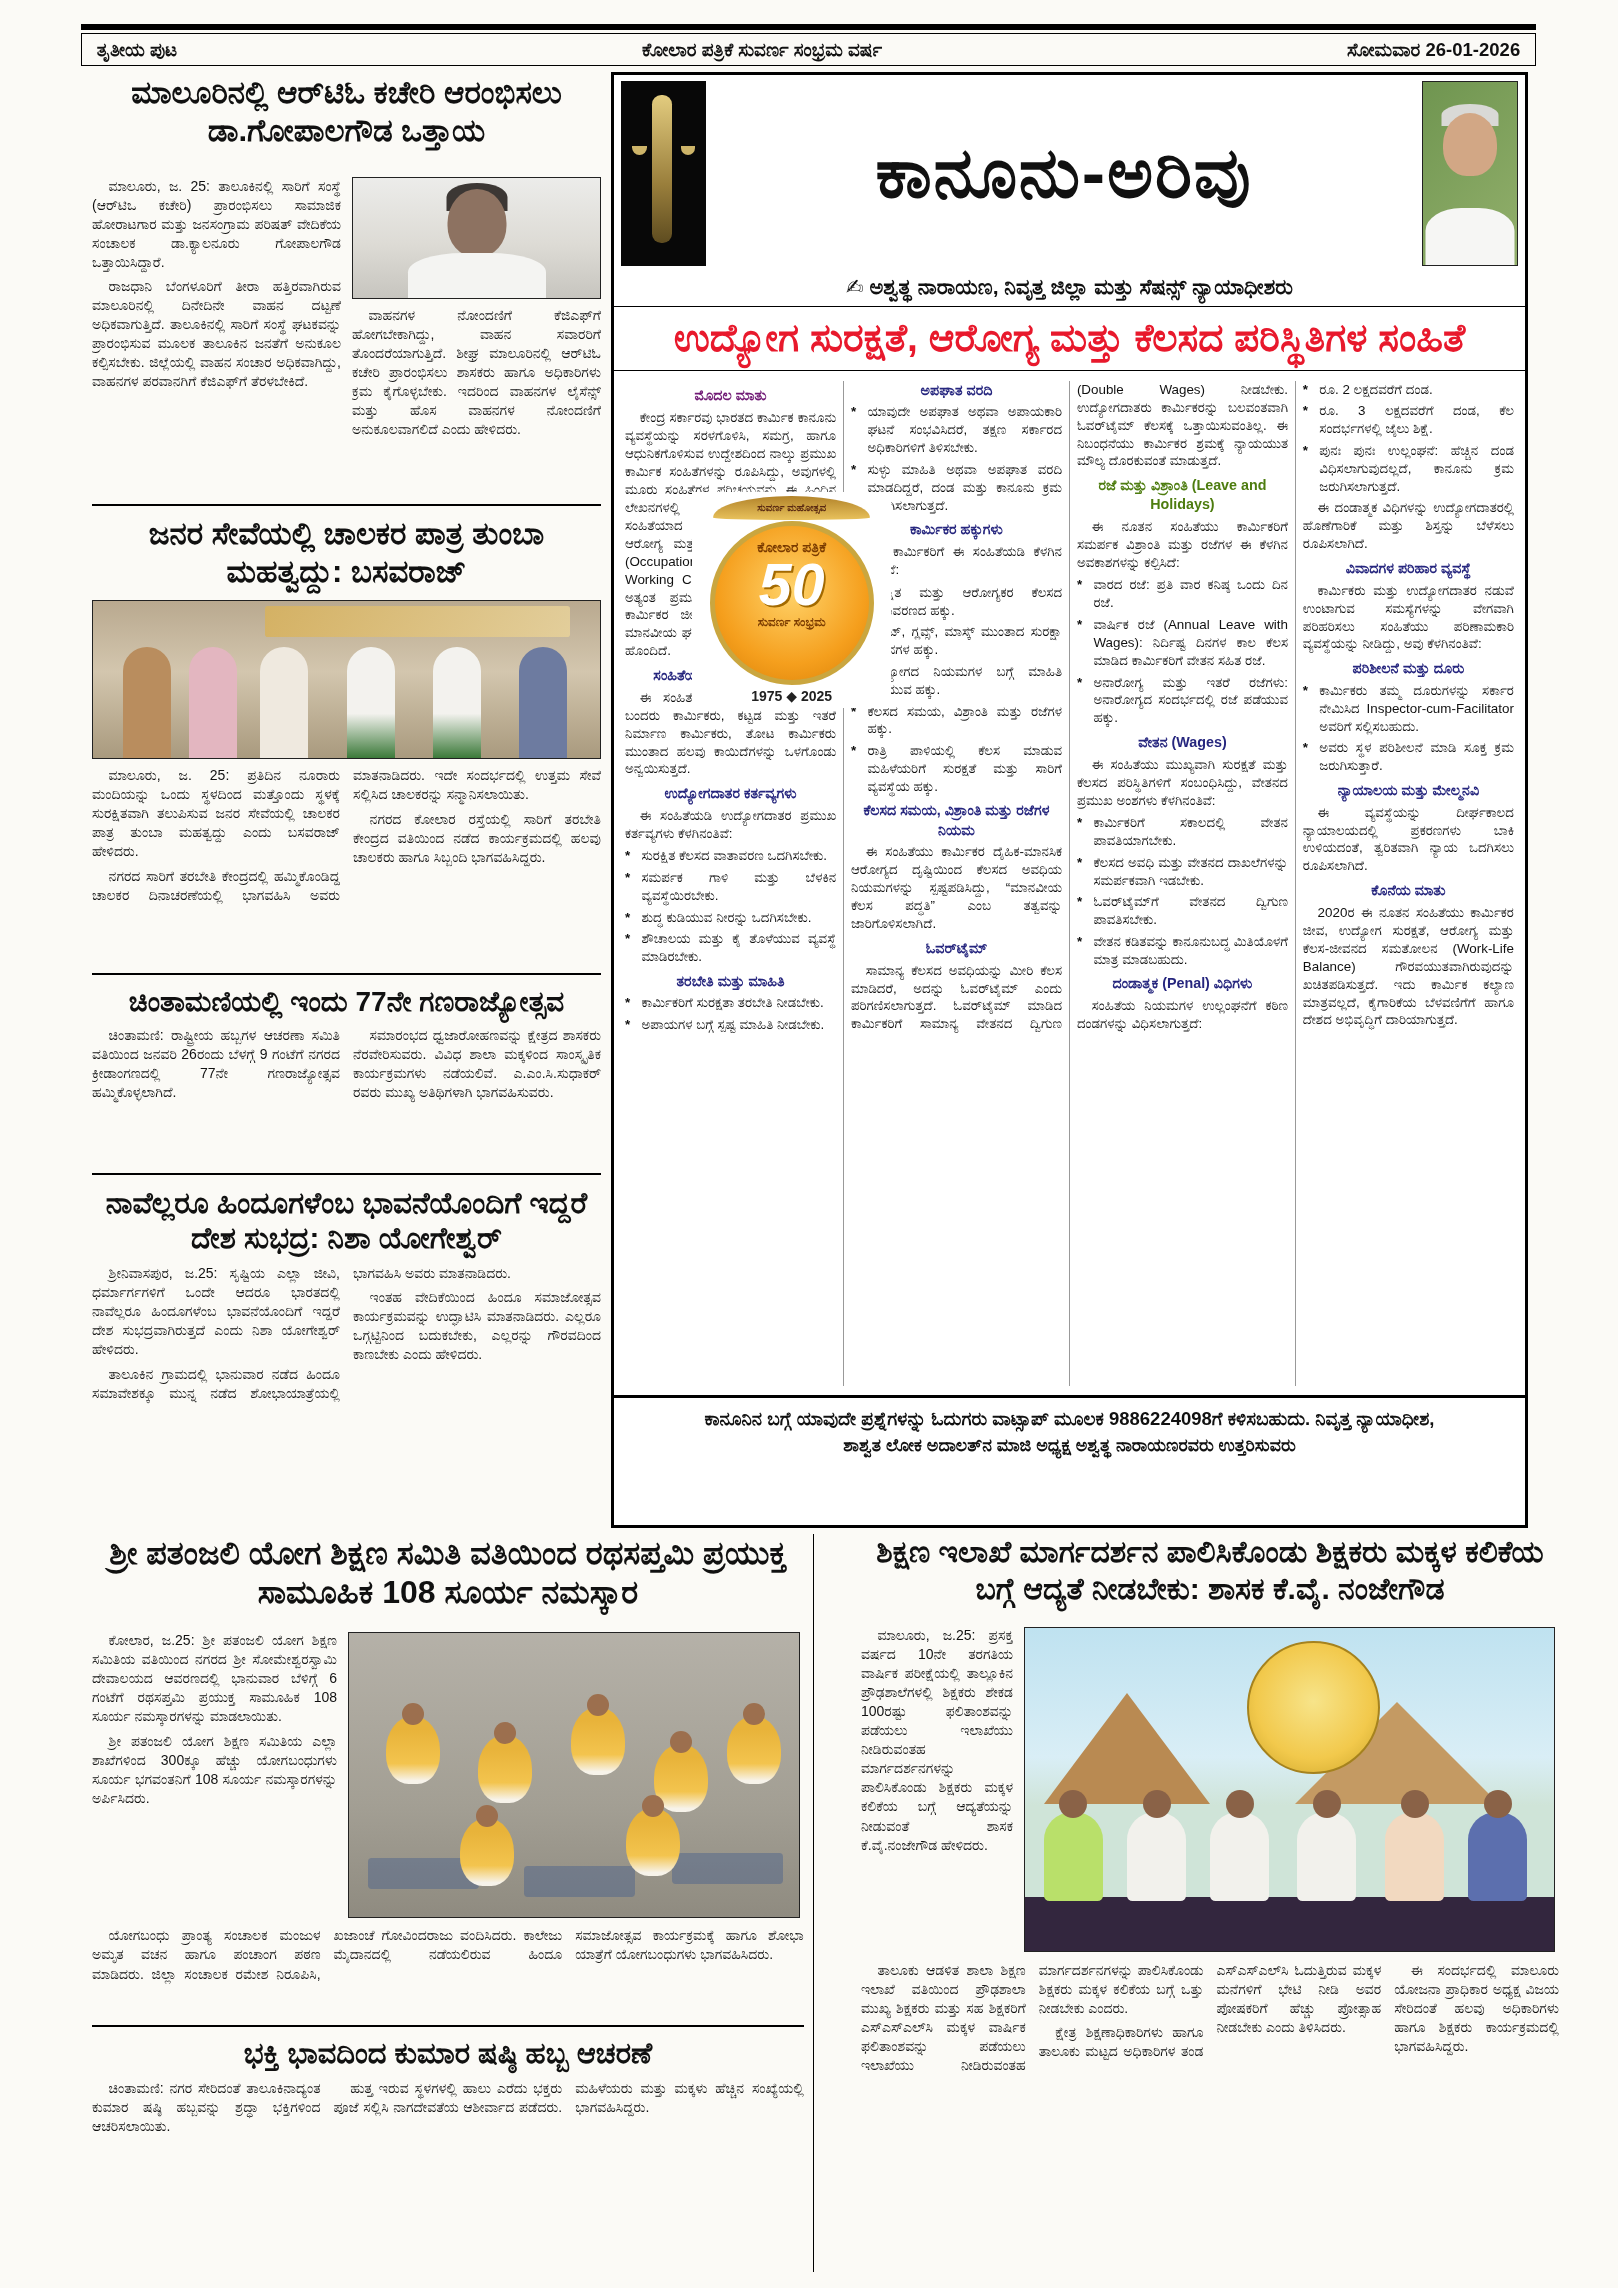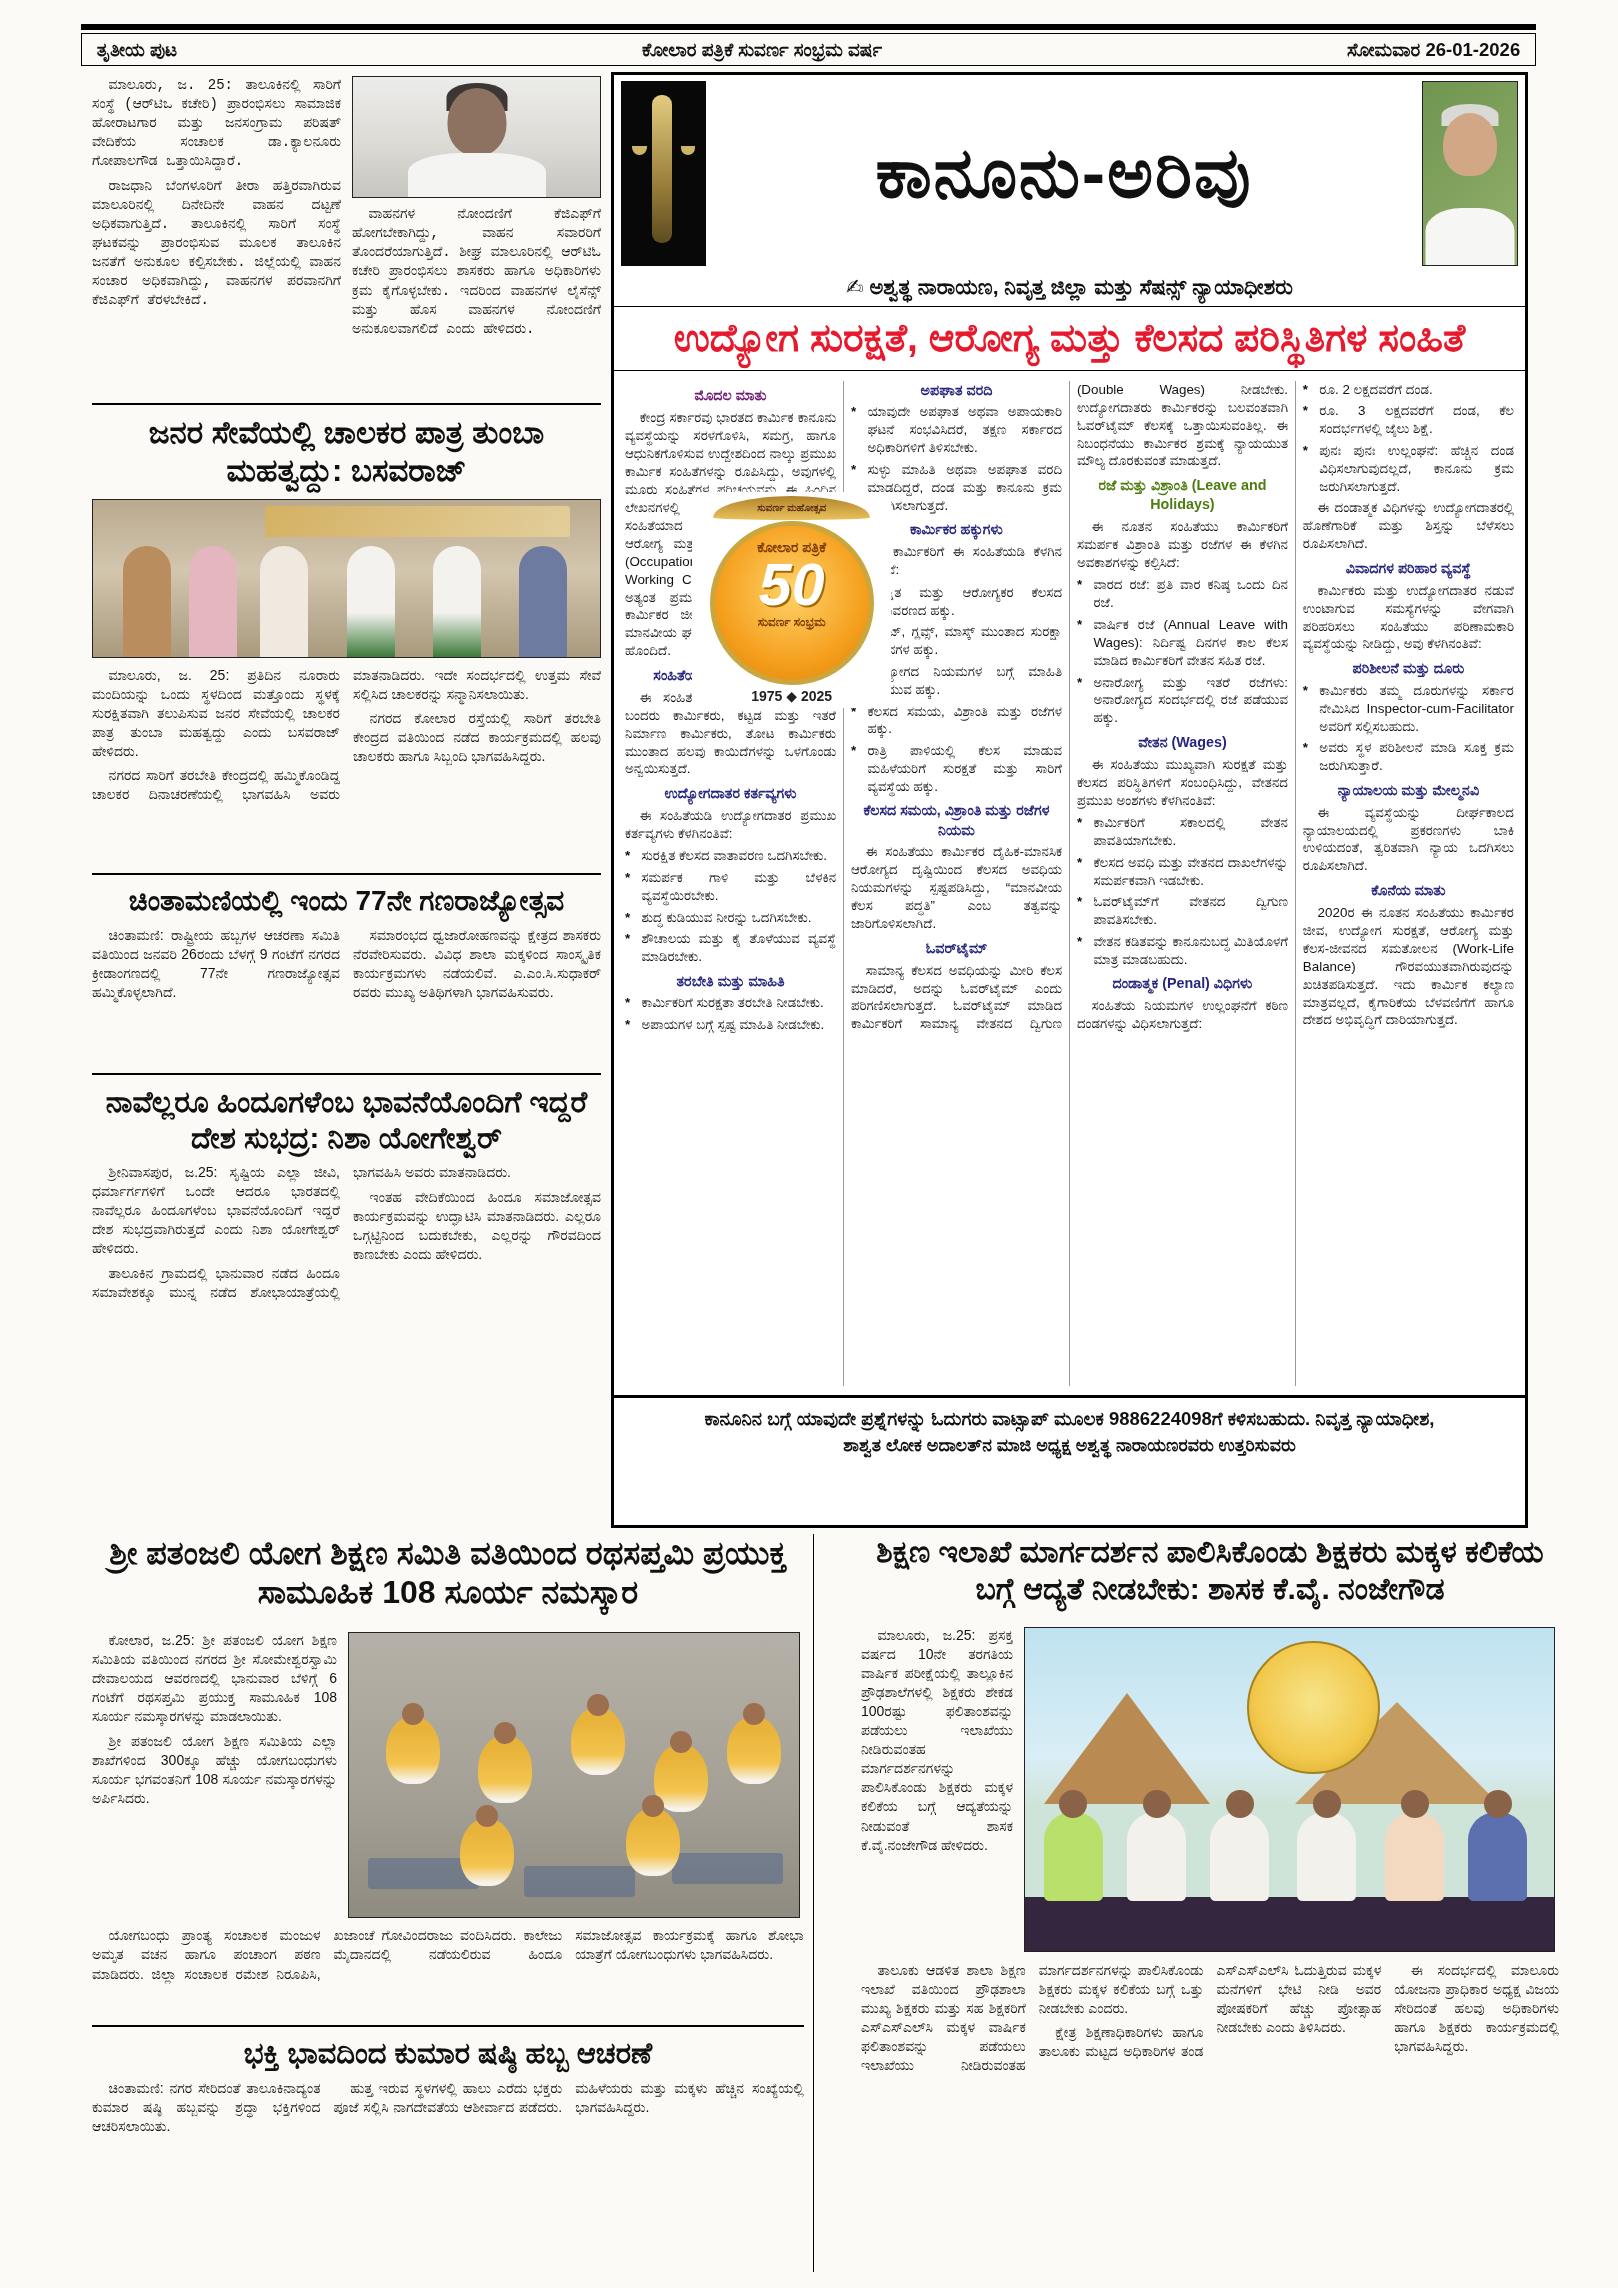--- a/index.html
+++ b/index.html
@@ -15,21 +15,21 @@
   .headline{font-weight:bold;text-align:center;line-height:1.22;letter-spacing:0;}
   .body-text{font-size:14px;line-height:1.36;text-align:justify;overflow:hidden;}
   .body-text p{margin:0 0 5.5px;text-indent:16.6px;}
   .tcol{flex:1;}
   .cols2{column-count:2;column-gap:13px;}
   .cols3{column-count:3;column-gap:13px;}
   .cols4{column-count:4;column-gap:13px;}
   
   .left-col{position:absolute;left:92px;top:74px;width:509px;}
   .art1-head{font-size:31px;}
-  .art-bodyrow{display:flex;gap:11px;margin-top:2px;font-family:Liberation Mono, monospace;}
+  .art-bodyrow{display:flex;gap:11px;margin-top:27px;}
   
   .ph{position:relative;border:1.8px solid #222;overflow:hidden;background:#cfcbc2;box-sizing:border-box;}
   .ph-portrait{width:100%;height:122px;background:linear-gradient(180deg,#ececea 0%,#dddbd5 55%,#c7c5bf 100%);}
   .ph-portrait .head{position:absolute;left:50%;top:11px;transform:translateX(-50%);width:59px;height:68px;border-radius:50% 50% 46% 46%;background:#8d7261;}
   .ph-portrait .hair{position:absolute;left:50%;top:5.5px;transform:translateX(-50%);width:61px;height:28px;border-radius:50% 50% 0 0;background:#3c3734;}
   .ph-portrait .shirt{position:absolute;left:50%;bottom:-3.7px;transform:translateX(-50%);width:138px;height:48px;border-radius:40% 40% 0 0;background:#f4f4f2;}
   .ph-group{width:100%;height:159px;background:linear-gradient(180deg,#b9a98f 0%,#d3c6ae 45%,#a99a7e 100%);}
   .ph-group .banner{position:absolute;left:34%;top:5.5px;width:60%;height:31px;background:linear-gradient(90deg,#d8b25c,#e8d29a);opacity:.85;border-radius:2.8px;}
   .ph-group .fig{position:absolute;bottom:0;width:48px;height:111px;border-radius:24px 24px 0 0;}
   .ph-yoga{width:452px;height:286px;background:linear-gradient(180deg,#b5b1a8 0%,#a39f94 60%,#8f8b80 100%);}
@@ -96,20 +96,21 @@
   <div class="mast-topbar"></div>
   <div class="masthead">
     <span>ತೃತೀಯ ಪುಟ</span>
     <span>ಕೋಲಾರ ಪತ್ರಿಕೆ  ಸುವರ್ಣ ಸಂಭ್ರಮ ವರ್ಷ</span>
     <span>ಸೋಮವಾರ 26-01-2026</span>
   </div>
 
   <div class="left-col">
 
     <div>
+      <div class="headline art1-head">ಮಾಲೂರಿನಲ್ಲಿ ಆರ್‌ಟಿಓ ಕಚೇರಿ ಆರಂಭಿಸಲು ಡಾ.ಗೋಪಾಲಗೌಡ ಒತ್ತಾಯ</div>
       <div class="art-bodyrow">
         <div class="tcol body-text" style="height:318px;">
 
         <p>ಮಾಲೂರು, ಜ. 25: ತಾಲೂಕಿನಲ್ಲಿ ಸಾರಿಗೆ ಸಂಸ್ಥೆ (ಆರ್‌ಟಿಒ ಕಚೇರಿ) ಪ್ರಾರಂಭಿಸಲು ಸಾಮಾಜಿಕ ಹೋರಾಟಗಾರ ಮತ್ತು ಜನಸಂಗ್ರಾಮ ಪರಿಷತ್ ವೇದಿಕೆಯ ಸಂಚಾಲಕ ಡಾ.ಕ್ಯಾಲನೂರು ಗೋಪಾಲಗೌಡ ಒತ್ತಾಯಿಸಿದ್ದಾರೆ.</p>
             <p>ರಾಜಧಾನಿ ಬೆಂಗಳೂರಿಗೆ ತೀರಾ ಹತ್ತಿರವಾಗಿರುವ ಮಾಲೂರಿನಲ್ಲಿ ದಿನೇದಿನೇ ವಾಹನ ದಟ್ಟಣೆ ಅಧಿಕವಾಗುತ್ತಿದೆ. ತಾಲೂಕಿನಲ್ಲಿ ಸಾರಿಗೆ ಸಂಸ್ಥೆ ಘಟಕವನ್ನು ಪ್ರಾರಂಭಿಸುವ ಮೂಲಕ ತಾಲೂಕಿನ ಜನತೆಗೆ ಅನುಕೂಲ ಕಲ್ಪಿಸಬೇಕು. ಜಿಲ್ಲೆಯಲ್ಲಿ ವಾಹನ ಸಂಚಾರ ಅಧಿಕವಾಗಿದ್ದು, ವಾಹನಗಳ ಪರವಾನಗಿಗೆ ಕೆಜಿಎಫ್‌ಗೆ ತೆರಳಬೇಕಿದೆ.</p>
           </div>
         <div class="tcol" style="height:318px;overflow:hidden;">
           <div class="ph ph-portrait">
             <div class="hair"></div>
             <div class="head"></div>

